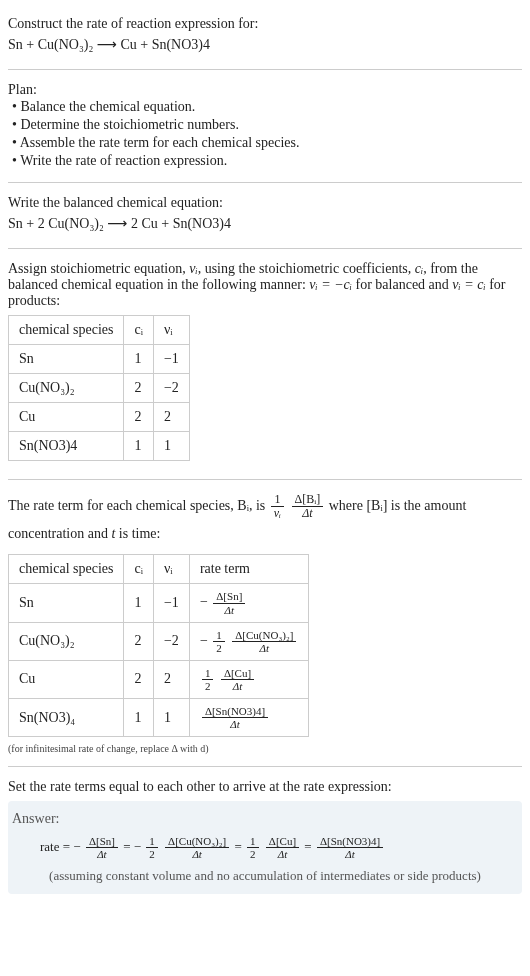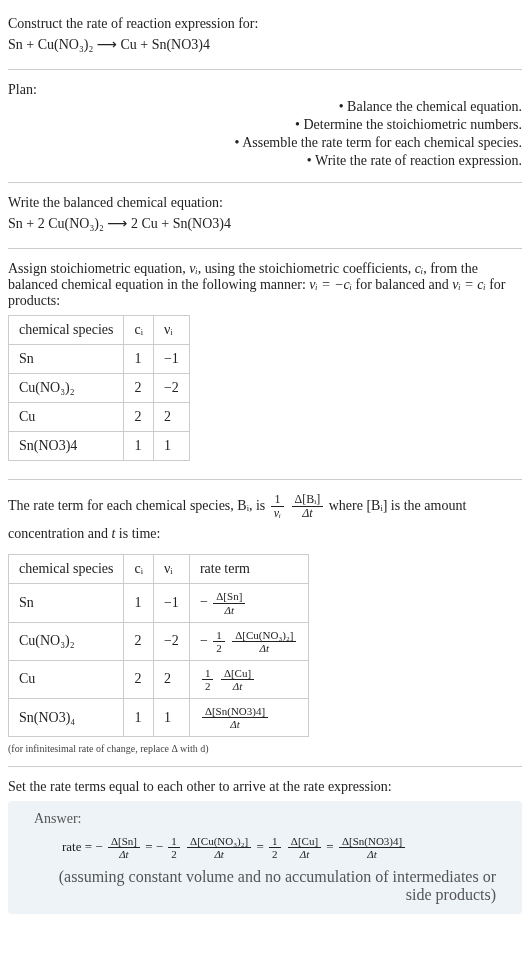--- a/index.html
+++ b/index.html
@@ -22,21 +22,20 @@
   }
   .eq {
     font-family: Liberation Serif, serif;
     padding: 4px 0;
   }
   .plan-list {
     padding-left: 4px;
   }
   .plan-list div {
     padding: 1px 0;
-    text-align: right;
   }
   table.data {
     border-collapse: collapse;
     margin: 6px 0;
   }
   table.data th, table.data td {
     border: 1px solid #ccc;
     padding: 6px 10px;
     text-align: left;
     font-weight: normal;
@@ -62,35 +61,35 @@
     display: block;
     padding: 0 3px;
   }
   .small-note {
     font-size: 10px;
     color: #444;
   }
   .answer-box {
     background: #eef3f7;
     border-radius: 4px;
-    padding: 10px 26px;
+    padding: 10px 4px;
     margin-top: 6px;
   }
   .answer-box .label {
     color: #555;
     margin-bottom: 8px;
   }
   .answer-eq {
     padding-left: 28px;
     font-size: 13px;
   }
   .answer-note {
-    font-size: 16px;
+    font-size: 13px;
     color: #555;
-    text-align: right;
+    text-align: center;
     padding-top: 8px;
   }
   .it { font-style: italic; }
 </style>
 </head>
 <body>
 
 <div class="section">
   <div>Construct the rate of reaction expression for:</div>
   <div class="eq">Sn + Cu(NO₃)₂ ⟶ Cu + Sn(NO3)4</div>

